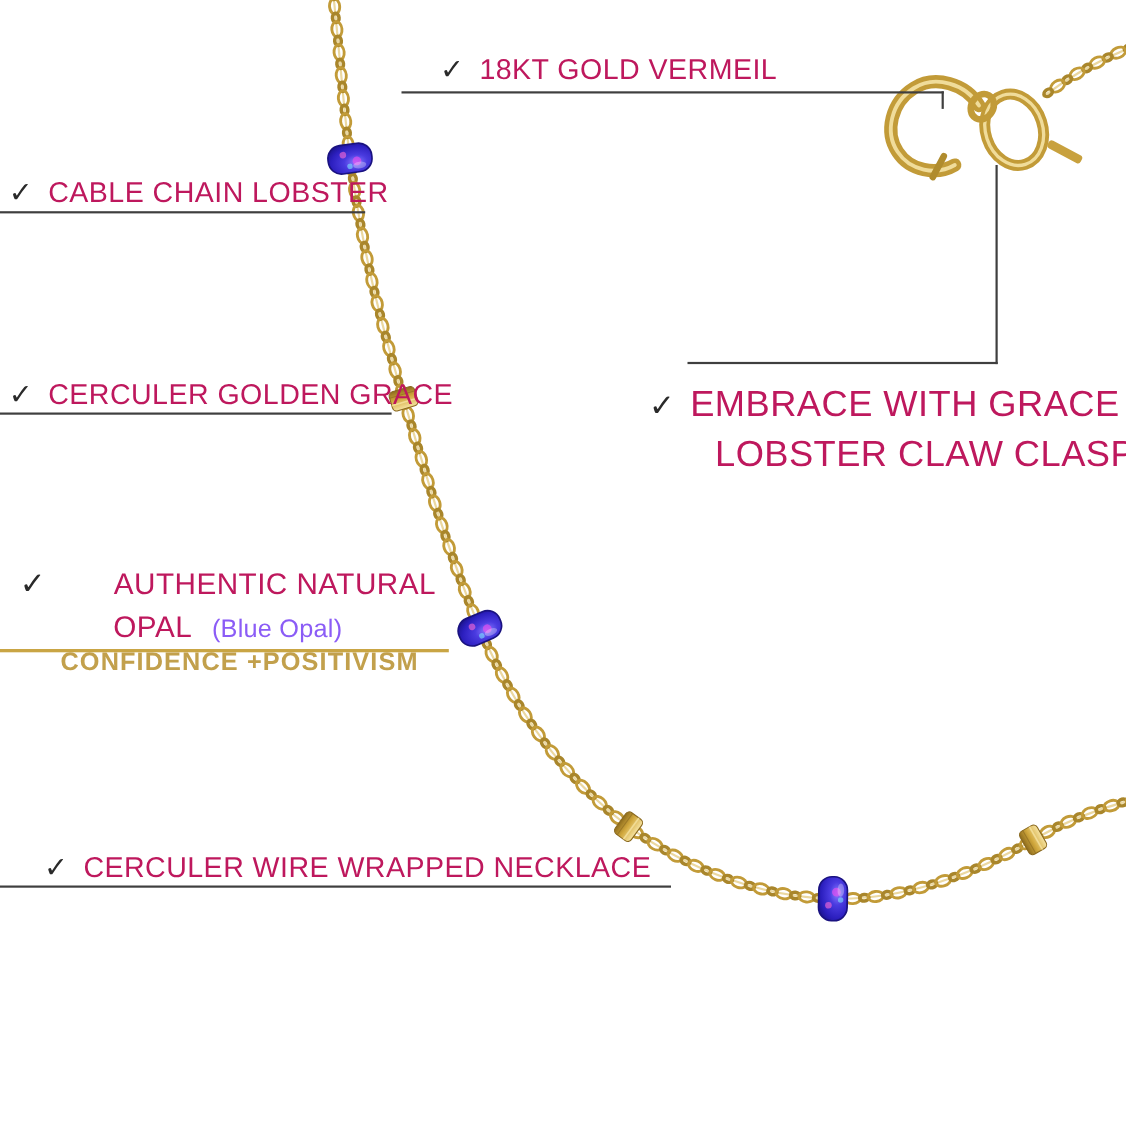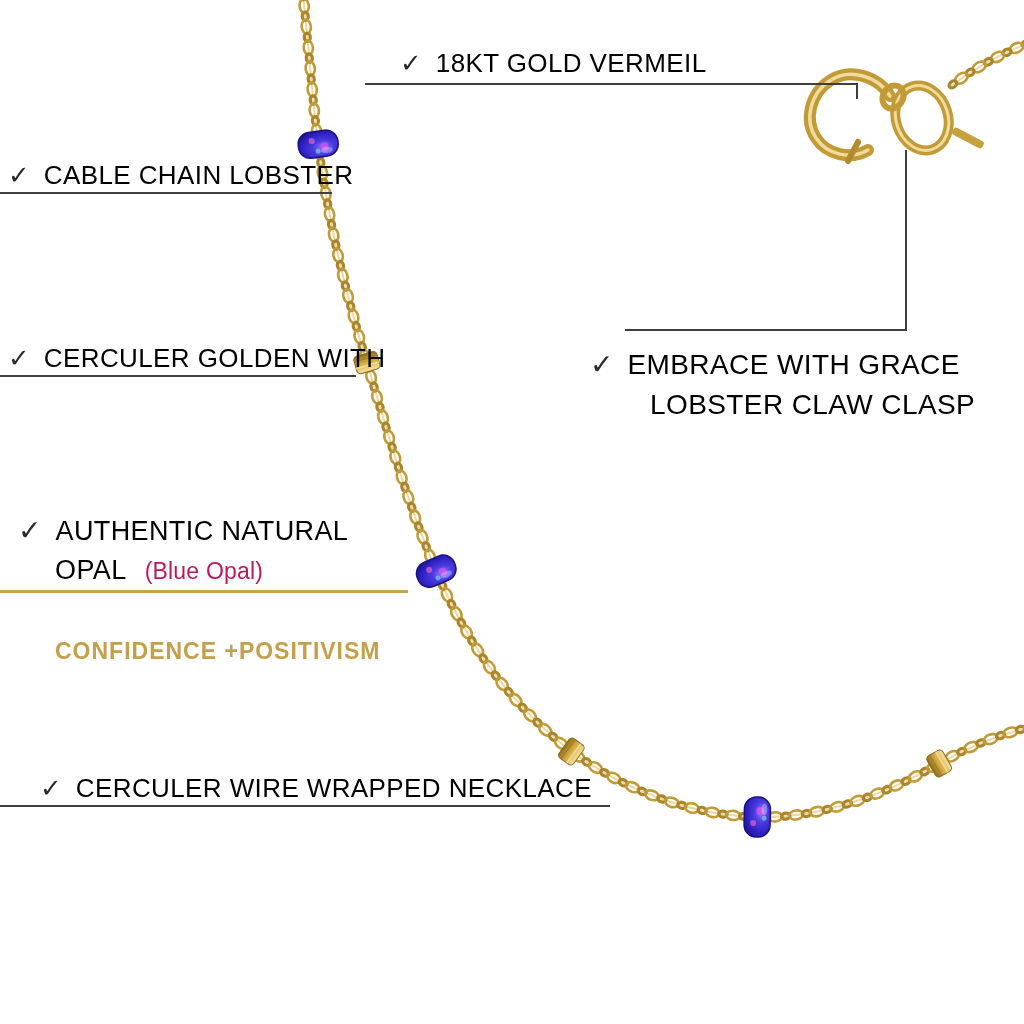--- a/index.html
+++ b/index.html
@@ -16,27 +16,27 @@
   .row{display:flex;align-items:baseline;}
   .check{
     font-size:26px;
     font-weight:400;
     color:#2a2a2a;
     margin-right:14px;
   }
   .label{
     font-size:26px;
     letter-spacing:.4px;
-    color:#000000;
-  }
-  .label.big{font-size:28px;}
-  .label.opal{font-size:27px;}
+    color:#be185d;
+  }
+  .label.big{font-size:33px;}
+  .label.opal{font-size:27px;margin-left:48px;}
   .note{
     font-size:23px;
-    color:#be185d;
+    color:#8b5cf6;
     margin-left:18px;
     letter-spacing:.2px;
   }
   .tagline{
     font-size:23px;
     font-weight:bold;
     letter-spacing:1px;
     color:#c2a04c;
   }
   .hline,.vline{position:absolute;background:#3f3f3f;}
@@ -281,21 +281,21 @@
   <div class="vline" style="left:856px; top:83px; height:16px;"></div>
 
   <div class="callout row" style="left:8px; top:160px;">
     <span class="check">✓</span>
     <span class="label">CABLE CHAIN LOBSTER</span>
   </div>
   <div class="hline" style="left:0px; top:192px; width:332px;"></div>
 
   <div class="callout row" style="left:8px; top:343px;">
     <span class="check">✓</span>
-    <span class="label">CERCULER GOLDEN WITH</span>
+    <span class="label">CERCULER GOLDEN GRACE</span>
   </div>
   <div class="hline" style="left:0px; top:375px; width:356px;"></div>
 
   <div class="hline" style="left:625px; top:329px; width:282px;"></div>
   <div class="vline" style="left:905px; top:150px; height:181px;"></div>
   <div class="callout" style="left:590px; top:348px;">
     <div class="row">
       <span class="check" style="font-size:28px;">✓</span>
       <span class="label big">EMBRACE WITH GRACE</span>
     </div>
@@ -308,21 +308,21 @@
     <div class="row">
       <span class="check" style="font-size:28px;">✓</span>
       <span class="label opal">AUTHENTIC NATURAL</span>
     </div>
     <div class="row" style="margin-left:37px; margin-top:8px;">
       <span class="label opal">OPAL</span>
       <span class="note">(Blue Opal)</span>
     </div>
   </div>
   <div class="goldline" style="left:0px; top:590px; width:408px;"></div>
-  <div class="callout" style="left:55px; top:638px;">
+  <div class="callout" style="left:55px; top:588px;">
     <span class="tagline">CONFIDENCE +POSITIVISM</span>
   </div>
 
   <div class="callout row" style="left:40px; top:773px;">
     <span class="check">✓</span>
     <span class="label">CERCULER WIRE WRAPPED NECKLACE</span>
   </div>
   <div class="hline" style="left:0px; top:805px; width:610px;"></div>
 
 </div>

